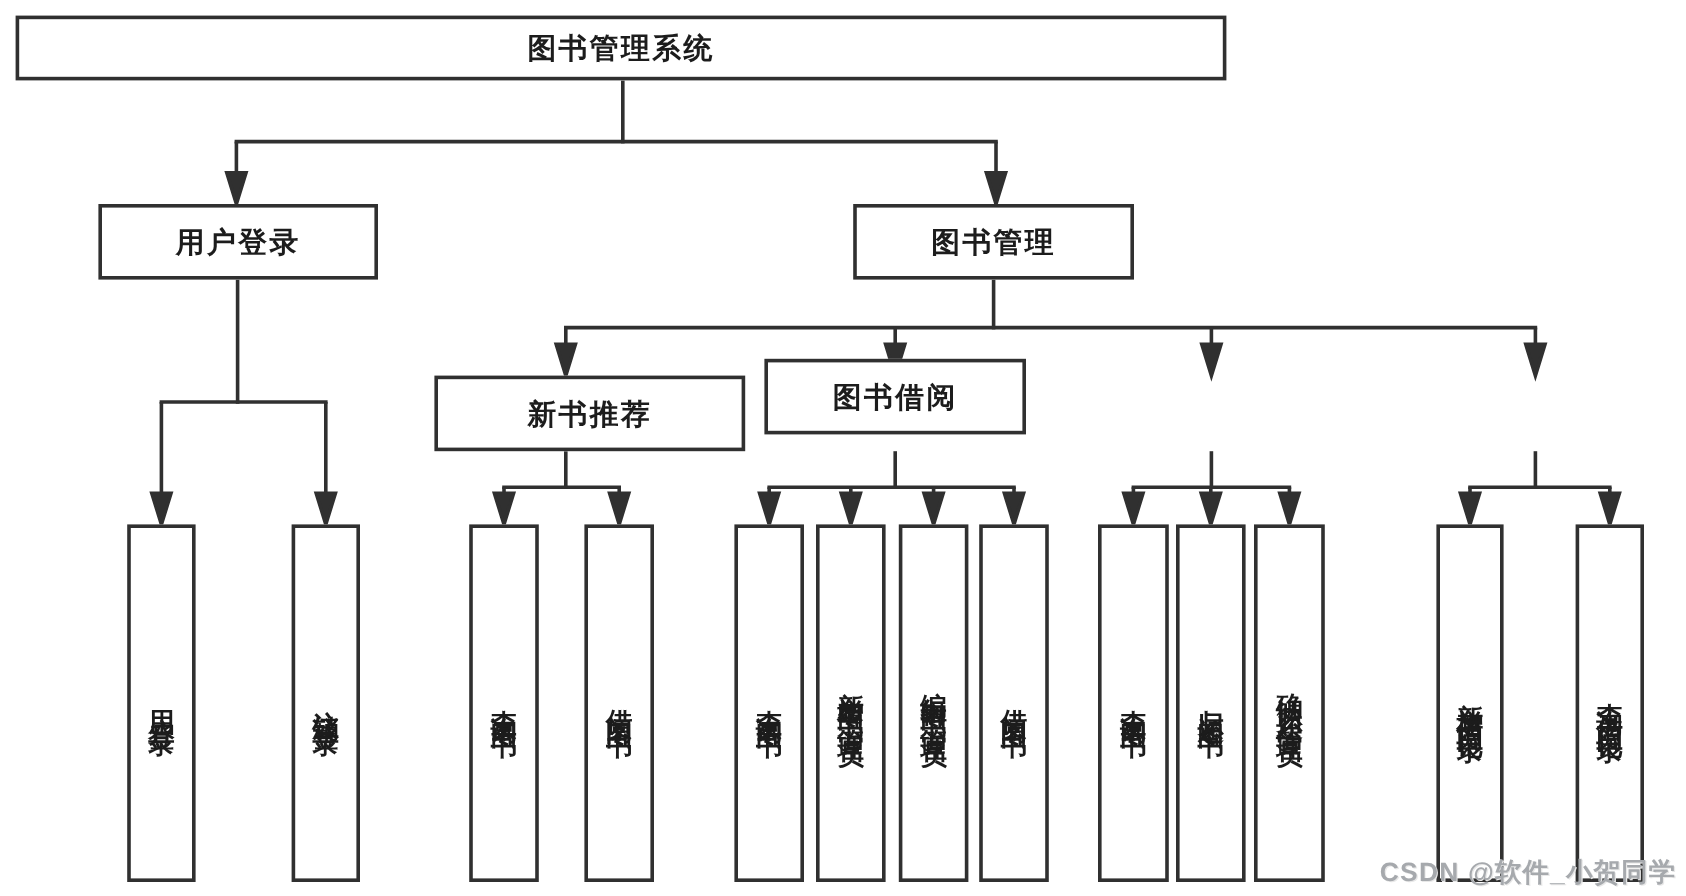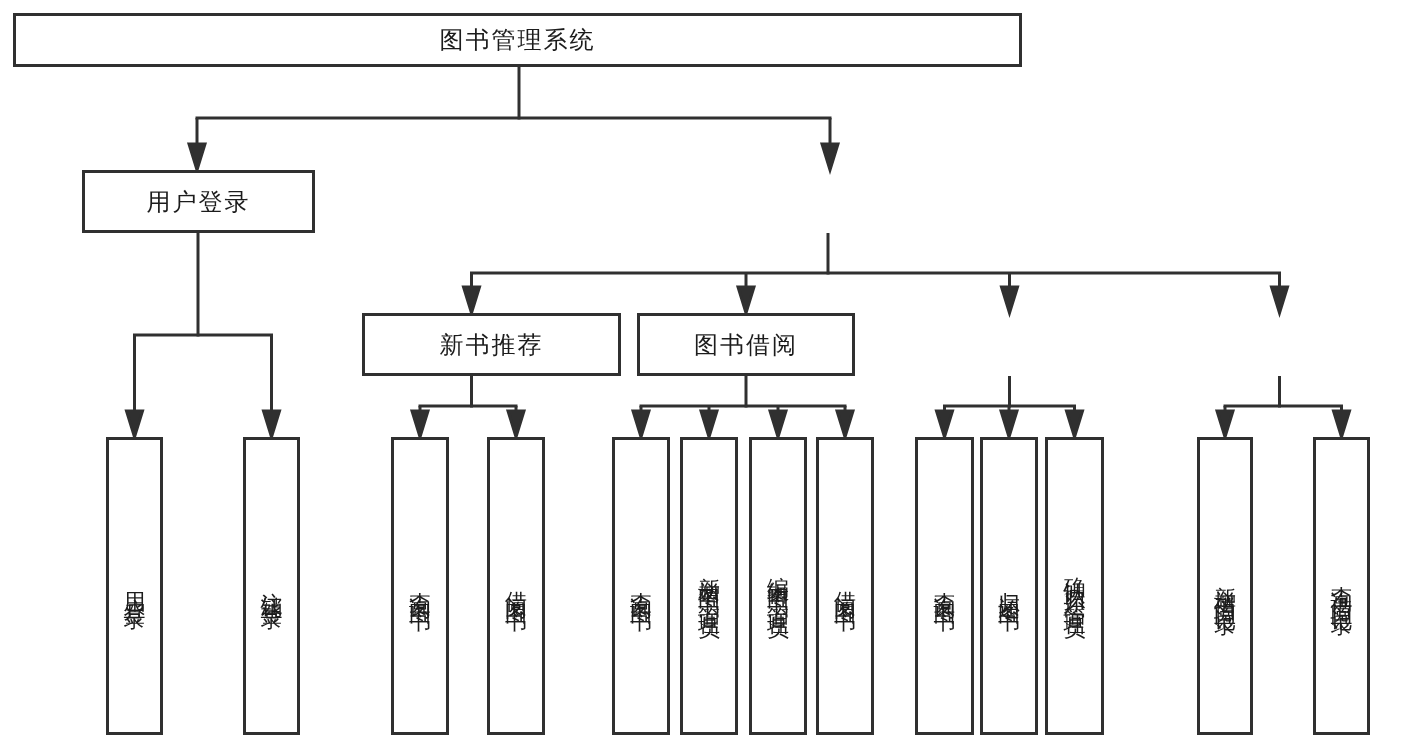--- a/index.html
+++ b/index.html
@@ -1,18 +1,18 @@
 <!DOCTYPE html>
 <html><head>
 <meta charset="utf-8">
 <style>
   html,body { margin:0; padding:0; background:#ffffff; }
   .canvas {
     position:relative; width:1405px; height:747px; background:#ffffff;
-    font-family:"Liberation Sans","DejaVu Sans",sans-serif; overflow:hidden;
+    font-family:"Liberation Sans","DejaVu Sans",sans-serif; overflow:hidden;font-weight:bold;
   }
   .connectors { position:absolute; left:0; top:0; z-index:1; }
   .node {
     position:absolute; box-sizing:border-box; z-index:2;
     border:3px solid #303030; background:#ffffff; color:#1c1c1c;
     display:flex; align-items:center; justify-content:center;
     text-align:center;
   }
   .h-node { font-size:24px; letter-spacing:2px; }
   .v-node {
@@ -90,36 +90,38 @@
       <line x1="1225" y1="406" x2="1225" y2="414"></line>
       <polygon points="1217,411 1233,411 1225,437"></polygon>
       <line x1="1341.5" y1="406" x2="1341.5" y2="414"></line>
       <polygon points="1333.5,411 1349.5,411 1341.5,437"></polygon>
     </g>
   </svg>
 
   <div class="node h-node" style="left:13px;top:13px;width:1009px;height:54px">图书管理系统</div>
 
   <div class="node h-node" style="left:82px;top:170px;width:233px;height:63px">用户登录</div>
+  <div class="node h-node" style="left:711px;top:170px;width:234px;height:63px">图书管理</div>
 
   <div class="node h-node" style="left:362px;top:313px;width:259px;height:63px">新书推荐</div>
-  <div class="node h-node" style="left:637px;top:313px;width:218px;height:63px">图书借阅</div>
+  <div class="node h-node" style="left:637px;top:299px;width:218px;height:63px">图书借阅</div>
 
   <div class="node v-node" style="left:106px;top:437px;width:57px;height:298px">用户登录</div>
   <div class="node v-node" style="left:243px;top:437px;width:57px;height:298px">注销登录</div>
 
   <div class="node v-node" style="left:391px;top:437px;width:58px;height:298px">查询图书</div>
   <div class="node v-node" style="left:487px;top:437px;width:58px;height:298px">借阅图书</div>
 
   <div class="node v-node" style="left:612px;top:437px;width:58px;height:298px">查询图书</div>
   <div class="node v-node" style="left:680px;top:437px;width:58px;height:298px">新增图书（管理员）</div>
   <div class="node v-node" style="left:749px;top:437px;width:58px;height:298px">编辑图书（管理员）</div>
   <div class="node v-node" style="left:816px;top:437px;width:58px;height:298px">借阅图书</div>
 
   <div class="node v-node" style="left:915px;top:437px;width:59px;height:298px">查询图书</div>
   <div class="node v-node" style="left:980px;top:437px;width:58px;height:298px">归还图书</div>
   <div class="node v-node" style="left:1045px;top:437px;width:59px;height:298px">确认归还（管理员）</div>
 
   <div class="node v-node" style="left:1197px;top:437px;width:56px;height:298px">新增借阅记录</div>
   <div class="node v-node" style="left:1313px;top:437px;width:57px;height:298px">查询借阅记录</div>
 
+  <div class="watermark">CSDN @软件_小贺同学</div>
 
 </div>
 
 </body></html>

